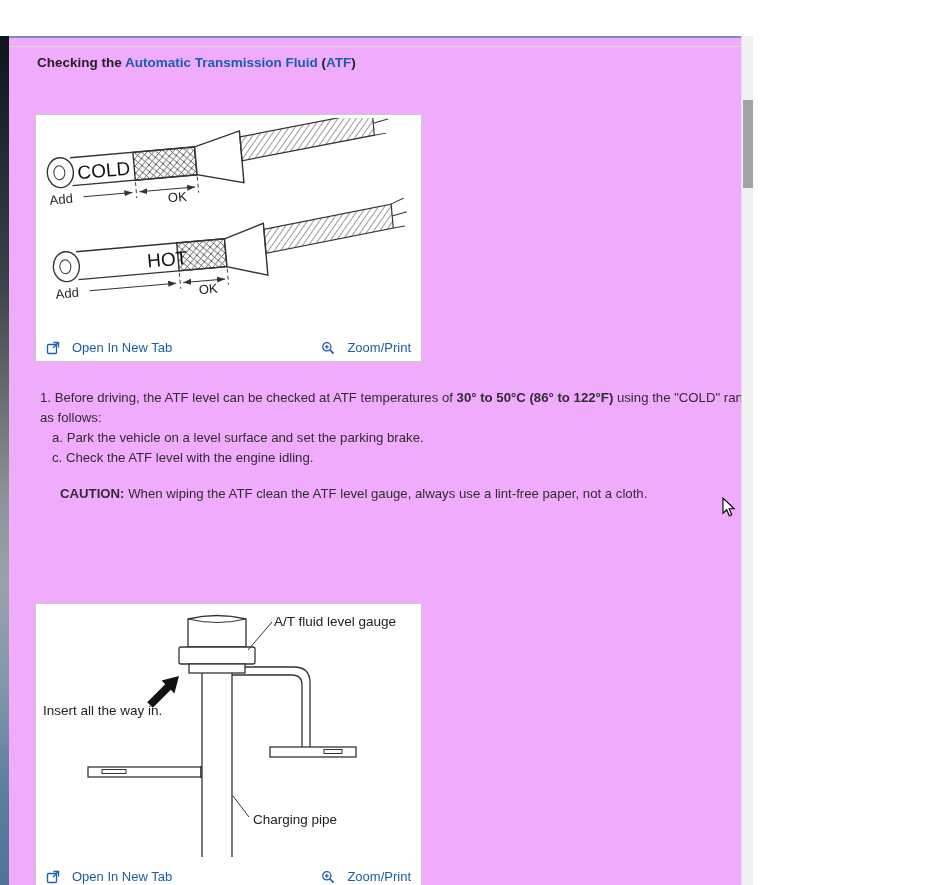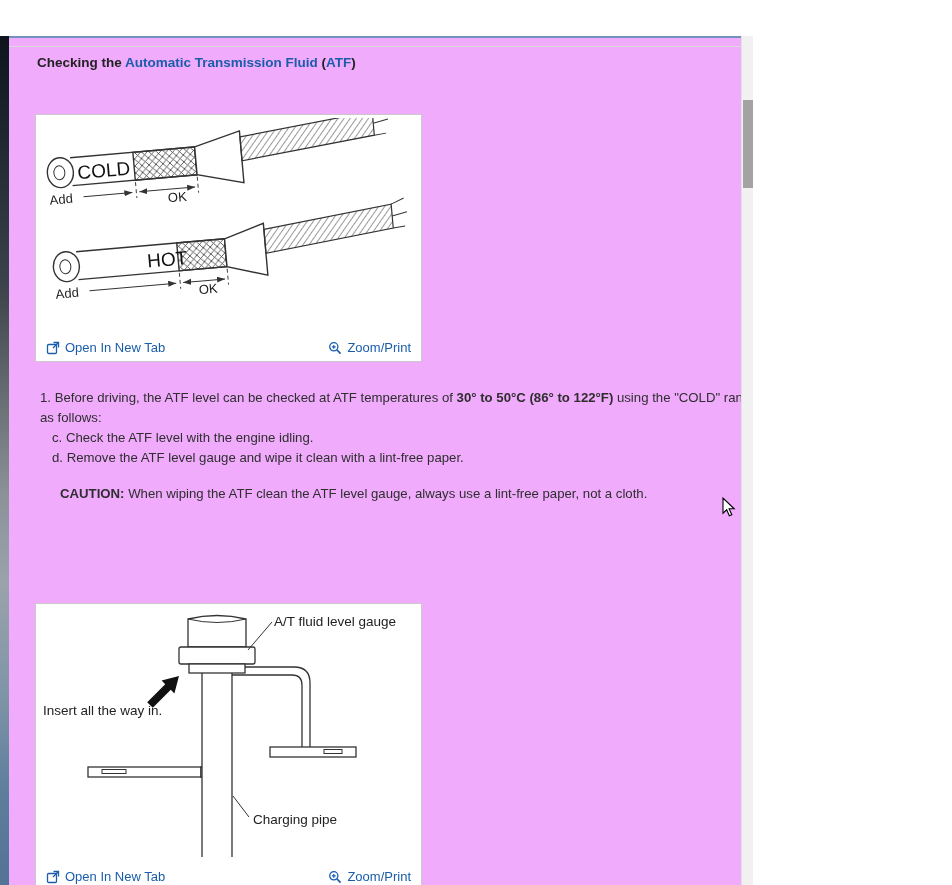--- a/index.html
+++ b/index.html
@@ -15,21 +15,21 @@
   .top-icon-square { position: absolute; left: 800px; top: -10px; width: 21px; height: 18px; border: 2px solid #51606c; border-radius: 4px; background: #fff; }
 
   .heading { position: absolute; left: 37px; top: 19px; font-size: 13.5px; font-weight: bold; color: #222; white-space: nowrap; }
   .heading .hlink { color: var(--link-blue,#1a5dab); text-decoration: none; cursor: pointer; }
 
   .figure { position: absolute; width: 387px; background: #fff; border: 1px solid #c9c9c9; }
   #figure1 { left: 35px; top: 78px; height: 248px; }
   #figure2 { left: 35px; top: 567px; height: 288px; }
   .fig-canvas { position: absolute; left: 2px; top: 3px; }
   .fig-footer { position: absolute; left: 0; right: 0; bottom: 6px; display: flex; justify-content: space-between; align-items: center; padding: 0 10px; }
-  .fig-link { display: inline-flex; align-items: center; gap: 5px; color: var(--link-blue,#1a5dab); font-size: 13px; text-decoration: none; cursor: pointer; }
+  .fig-link { display: inline-flex; align-items: center; gap: 12px; color: var(--link-blue,#1a5dab); font-size: 13px; text-decoration: none; cursor: pointer; }
   .fig-link svg { display: block; }
 
   .steps { position: absolute; left: 37px; top: 352px; width: 872px; font-size: 13.2px; line-height: 20px; color: var(--body-text,#2e2e2e); }
   .step-main { padding-left: 3px; }
   .substeps { padding-left: 15px; }
   .caution { margin-top: 16px; padding-left: 23px; }
 
   .scrollbar { position: absolute; right: 0; top: 0; width: 12px; height: 885px; background: #f1f1f1; border-left: 1px solid #e2e2e2; }
   .scroll-thumb { position: absolute; left: 1px; top: 64px; width: 10px; height: 88px; background: #a3a3a3; }
   .scroll-down { position: absolute; left: 0; bottom: 0; width: 12px; height: 16px; background: #f1f1f1; display: flex; align-items: center; justify-content: center; }
@@ -118,22 +118,22 @@
         <span>Zoom/Print</span>
       </a>
     </div>
   </div>
 
   <div class="steps">
     <div class="step-main">
       <span>1. Before driving, the ATF level can be checked at ATF temperatures of </span><b>30° to 50°C (86° to 122°F)</b><span> using the "COLD" range on the ATF level gauge as follows:</span>
     </div>
     <div class="substeps">
+      <div>a. Park the vehicle on a level surface and set the parking brake.</div>
       <div>c. Check the ATF level with the engine idling.</div>
-      <div>d. Remove the ATF level gauge and wipe it clean with a lint-free paper.</div>
     </div>
     <div class="caution">
       <b>CAUTION:</b><span> When wiping the ATF clean the ATF level gauge, always use a lint-free paper, not a cloth.</span>
     </div>
   </div>
 
   <div class="figure" id="figure2">
     <svg class="fig-canvas" width="382" height="252" viewBox="0 0 382 252">
       <g stroke="#333" stroke-width="1.3" fill="none">
 

